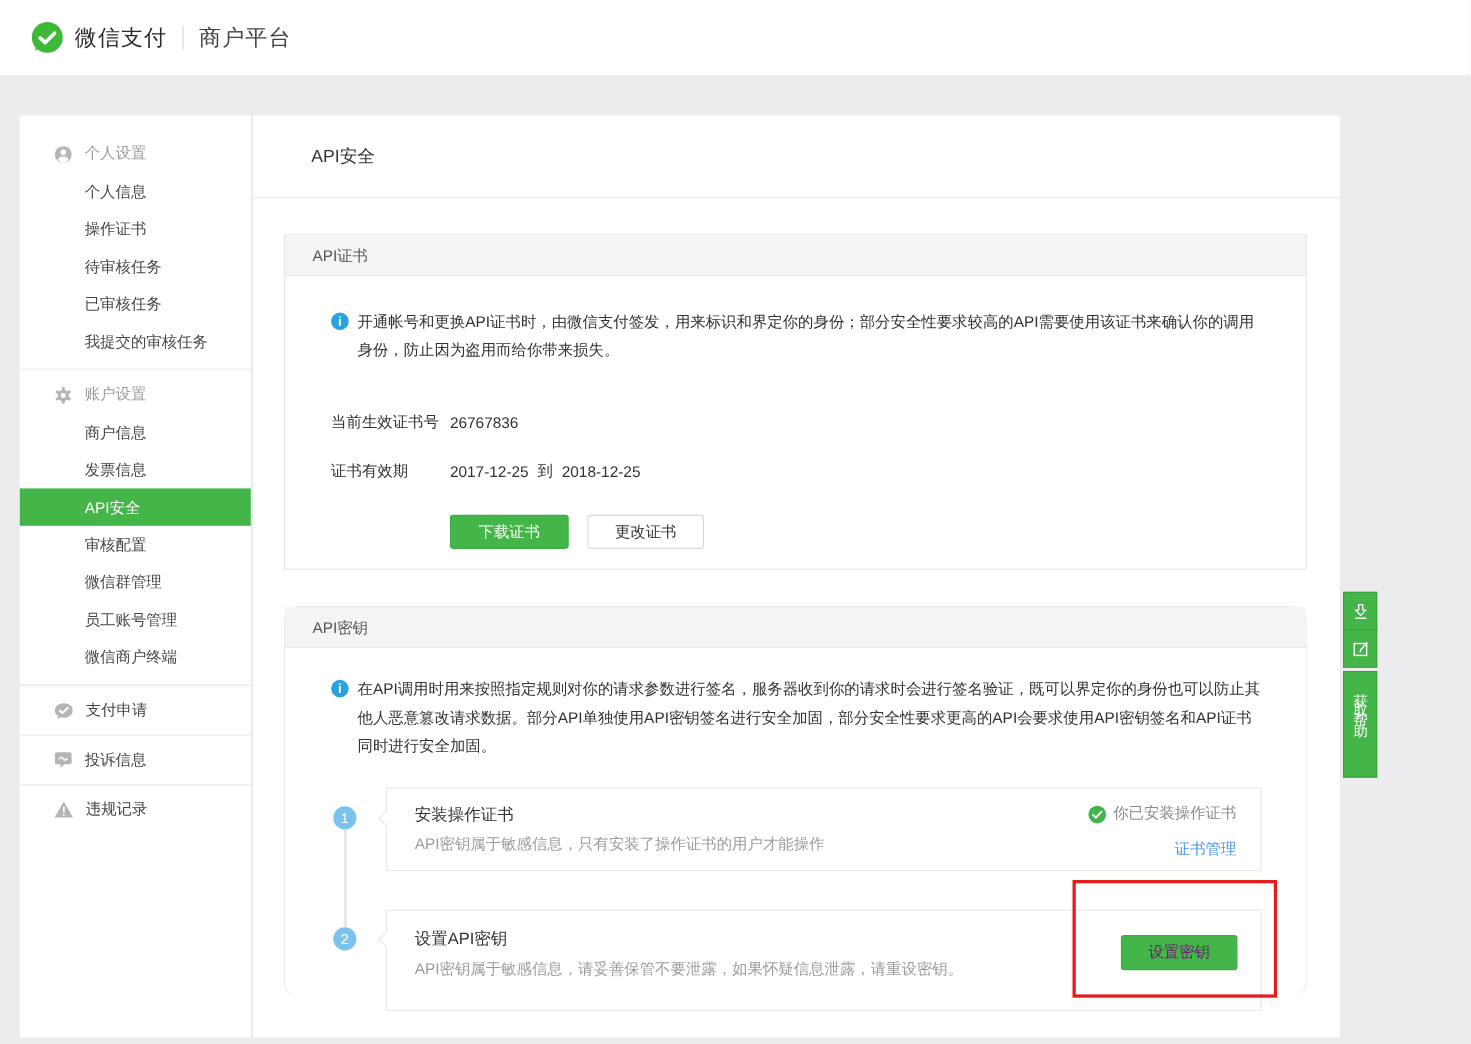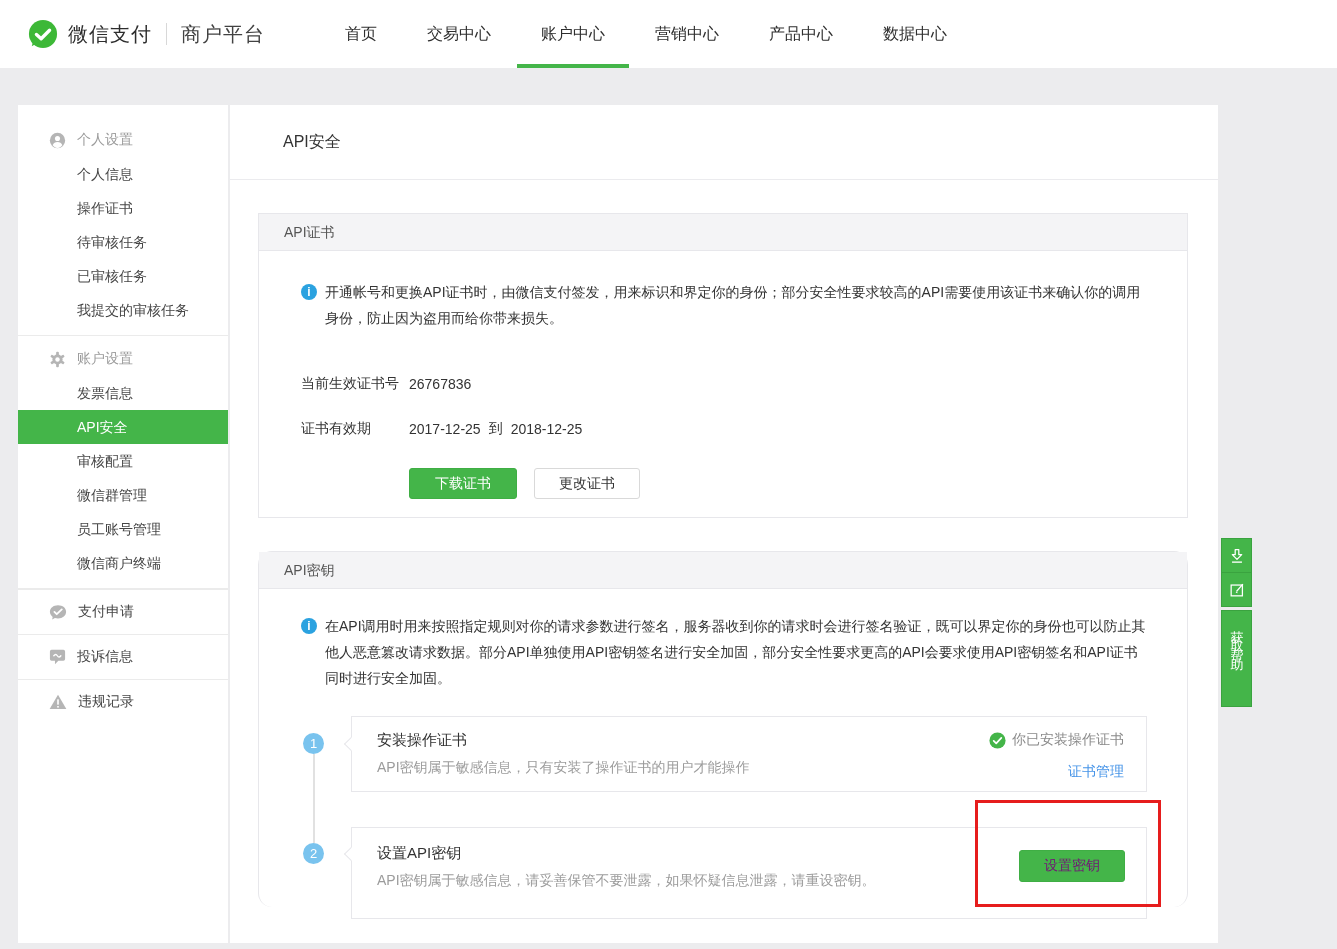--- a/index.html
+++ b/index.html
@@ -80,41 +80,20 @@
   <div class="brand">
     <svg width="30" height="30" viewBox="0 0 32 32">
       <circle cx="16" cy="16" r="15" fill="#3db837"></circle>
       <path d="M4 29l7-4-5-3z" fill="#3db837"></path>
       <path d="M9 16.5l5 4.5 9-9" stroke="#fff" stroke-width="3.6" fill="none" stroke-linecap="round" stroke-linejoin="round"></path>
     </svg>
     <span class="brand-name">微信支付</span>
     <span class="brand-sep"></span>
     <span class="brand-platform">商户平台</span>
   </div>
-  <div class="nav">
-    <div class="nav-item">
-        <span>首页</span>
-      </div>
-    <div class="nav-item">
-        <span>交易中心</span>
-      </div>
-    <div class="nav-item">
-        <span>账户中心</span>
-        <i class="nav-underline"></i>
-      </div>
-    <div class="nav-item">
-        <span>营销中心</span>
-      </div>
-    <div class="nav-item">
-        <span>产品中心</span>
-      </div>
-    <div class="nav-item">
-        <span>数据中心</span>
-      </div>
-  </div>
 </div>
 
 <div class="sidebar">
   <div class="side-group">
     <div class="side-head">
       <svg width="17" height="17" viewBox="0 0 20 20">
         <circle cx="10" cy="10" r="9" fill="#b5b5b5"></circle>
         <circle cx="10" cy="7.6" r="3" fill="#fff"></circle>
         <path d="M4.3 15.6a6.2 6.2 0 0 1 11.4 0A9 9 0 0 1 10 19a9 9 0 0 1-5.7-3.4z" fill="#fff"></path>
       </svg>
@@ -133,20 +112,21 @@
         <g fill="#b5b5b5">
           <rect x="8.4" y="1" width="3.2" height="18" rx="1.2"></rect>
           <rect x="8.4" y="1" width="3.2" height="18" rx="1.2" transform="rotate(60 10 10)"></rect>
           <rect x="8.4" y="1" width="3.2" height="18" rx="1.2" transform="rotate(120 10 10)"></rect>
           <circle cx="10" cy="10" r="6"></circle>
         </g>
         <circle cx="10" cy="10" r="2.6" fill="#fff"></circle>
       </svg>
       <span>账户设置</span>
     </div>
+    <div class="side-item">商户信息</div>
     <div class="side-item">发票信息</div>
     <div class="side-item active">API安全</div>
     <div class="side-item">审核配置</div>
     <div class="side-item">微信群管理</div>
     <div class="side-item">员工账号管理</div>
     <div class="side-item">微信商户终端</div>
   </div>
   <div class="side-div"></div>
   <div class="side-link">
     <svg width="18" height="17" viewBox="0 0 20 18">

